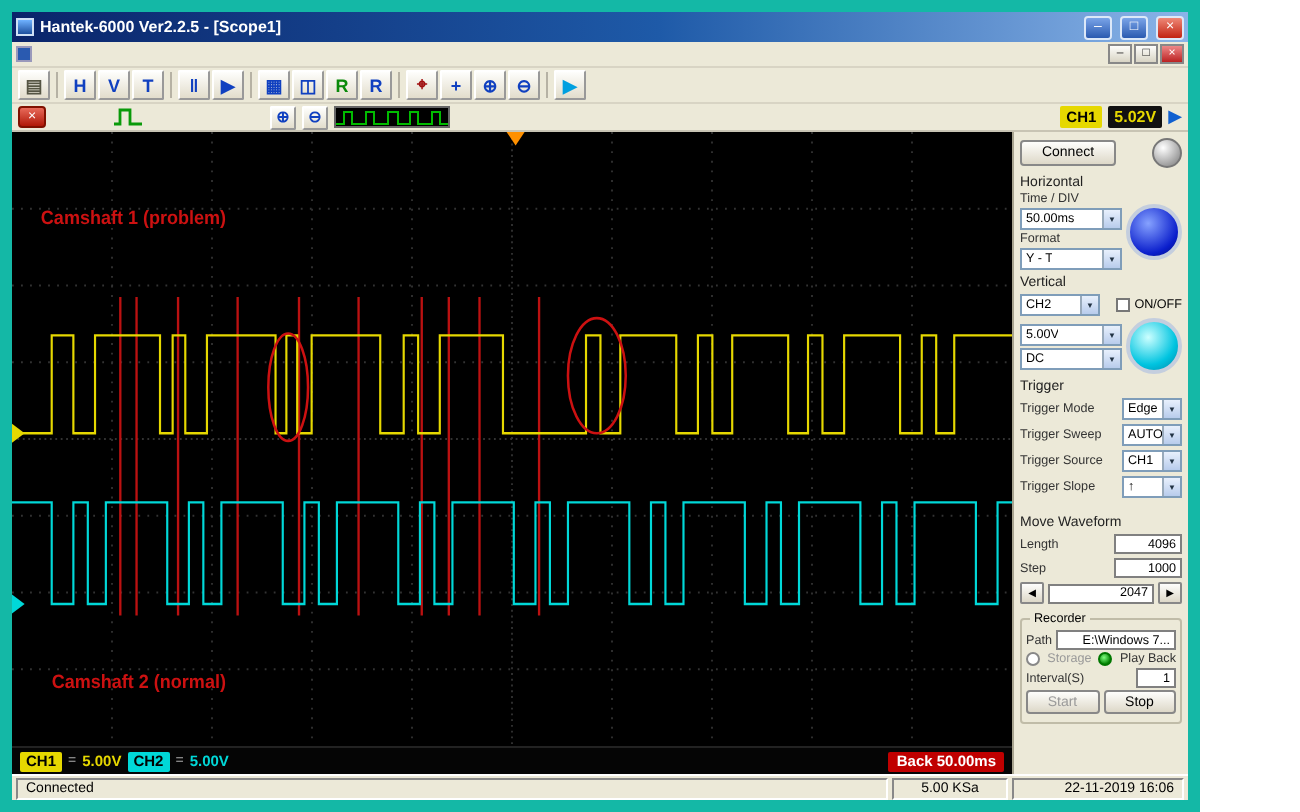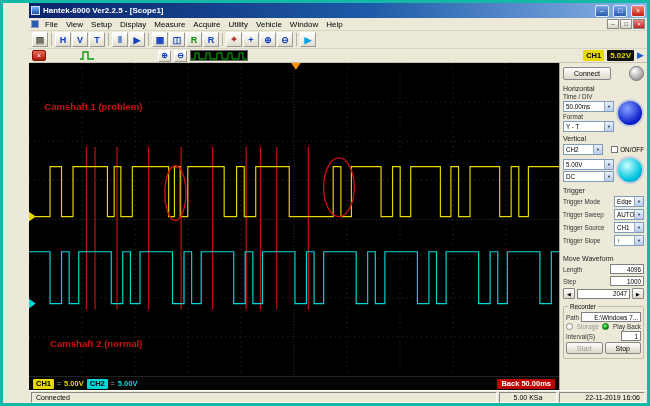--- a/index.html
+++ b/index.html
@@ -1,17 +1,17 @@
 <!DOCTYPE html>
 <html><head>
 <meta charset="utf-8">
 <style>
   * { box-sizing: border-box; margin: 0; padding: 0; }
   html,body { width:650px; height:406px; overflow:hidden; font-family:"Liberation Sans",sans-serif; }
-  .app { width:650px; height:406px; display:flex; flex-direction:column; border:3px solid #14b8a6; background:#ece9d8;padding-left:26px; }
+  .app { width:600px; height:406px; display:flex; flex-direction:column; border:6px solid #14b8a6; background:#ece9d8; }
 
   
   .titlebar { height:15px; flex:0 0 15px; background:linear-gradient(to right,#0a246a 0%,#1e5aa8 55%,#8ab4e8 100%); display:flex; align-items:center; padding:0 2px; gap:3px; }
   .appicon { width:9px; height:9px; background:linear-gradient(#6fb2ff,#1d4f9e); border:1px solid #cfe0f5; flex:0 0 9px; }
   .wtitle { color:#fff; font-size:8px; font-weight:bold; flex:1; white-space:nowrap; overflow:hidden; }
   .wbtn { width:14px; height:12px; font-size:7px; line-height:10px; text-align:center; color:#fff; background:linear-gradient(#7aa4e8,#2a5ab0); border:1px solid #dce8f8; border-radius:2px; margin-left:1px; }
   .wbtn.close { background:linear-gradient(#ee8877,#c22211); }
 
   
   .menubar { height:13px; flex:0 0 13px; display:flex; align-items:center; background:#ece9d8; border-bottom:1px solid #d8d4c4; padding:0 2px; }
@@ -93,32 +93,20 @@
   <div class="titlebar">
     <span class="appicon"></span>
     <span class="wtitle">Hantek-6000 Ver2.2.5 - [Scope1]</span>
     <span class="wbtn">–</span>
     <span class="wbtn">□</span>
     <span class="wbtn close">×</span>
   </div>
 
   <div class="menubar">
     <span class="childicon"></span>
-    <span style="display:flex;">
-        <span class="mitem">File</span>
-        <span class="mitem">View</span>
-        <span class="mitem">Setup</span>
-        <span class="mitem">Display</span>
-        <span class="mitem">Measure</span>
-        <span class="mitem">Acquire</span>
-        <span class="mitem">Utility</span>
-        <span class="mitem">Vehicle</span>
-        <span class="mitem">Window</span>
-        <span class="mitem">Help</span>
-      </span>
     <span class="mdibtns">
       <span class="mbtn">–</span>
       <span class="mbtn">□</span>
       <span class="mbtn close">×</span>
     </span>
   </div>
 
   <div class="toolbar1">
       <span class="tbtn" style="color: rgb(85, 85, 68);">▤</span>
       <span class="sep"></span>

